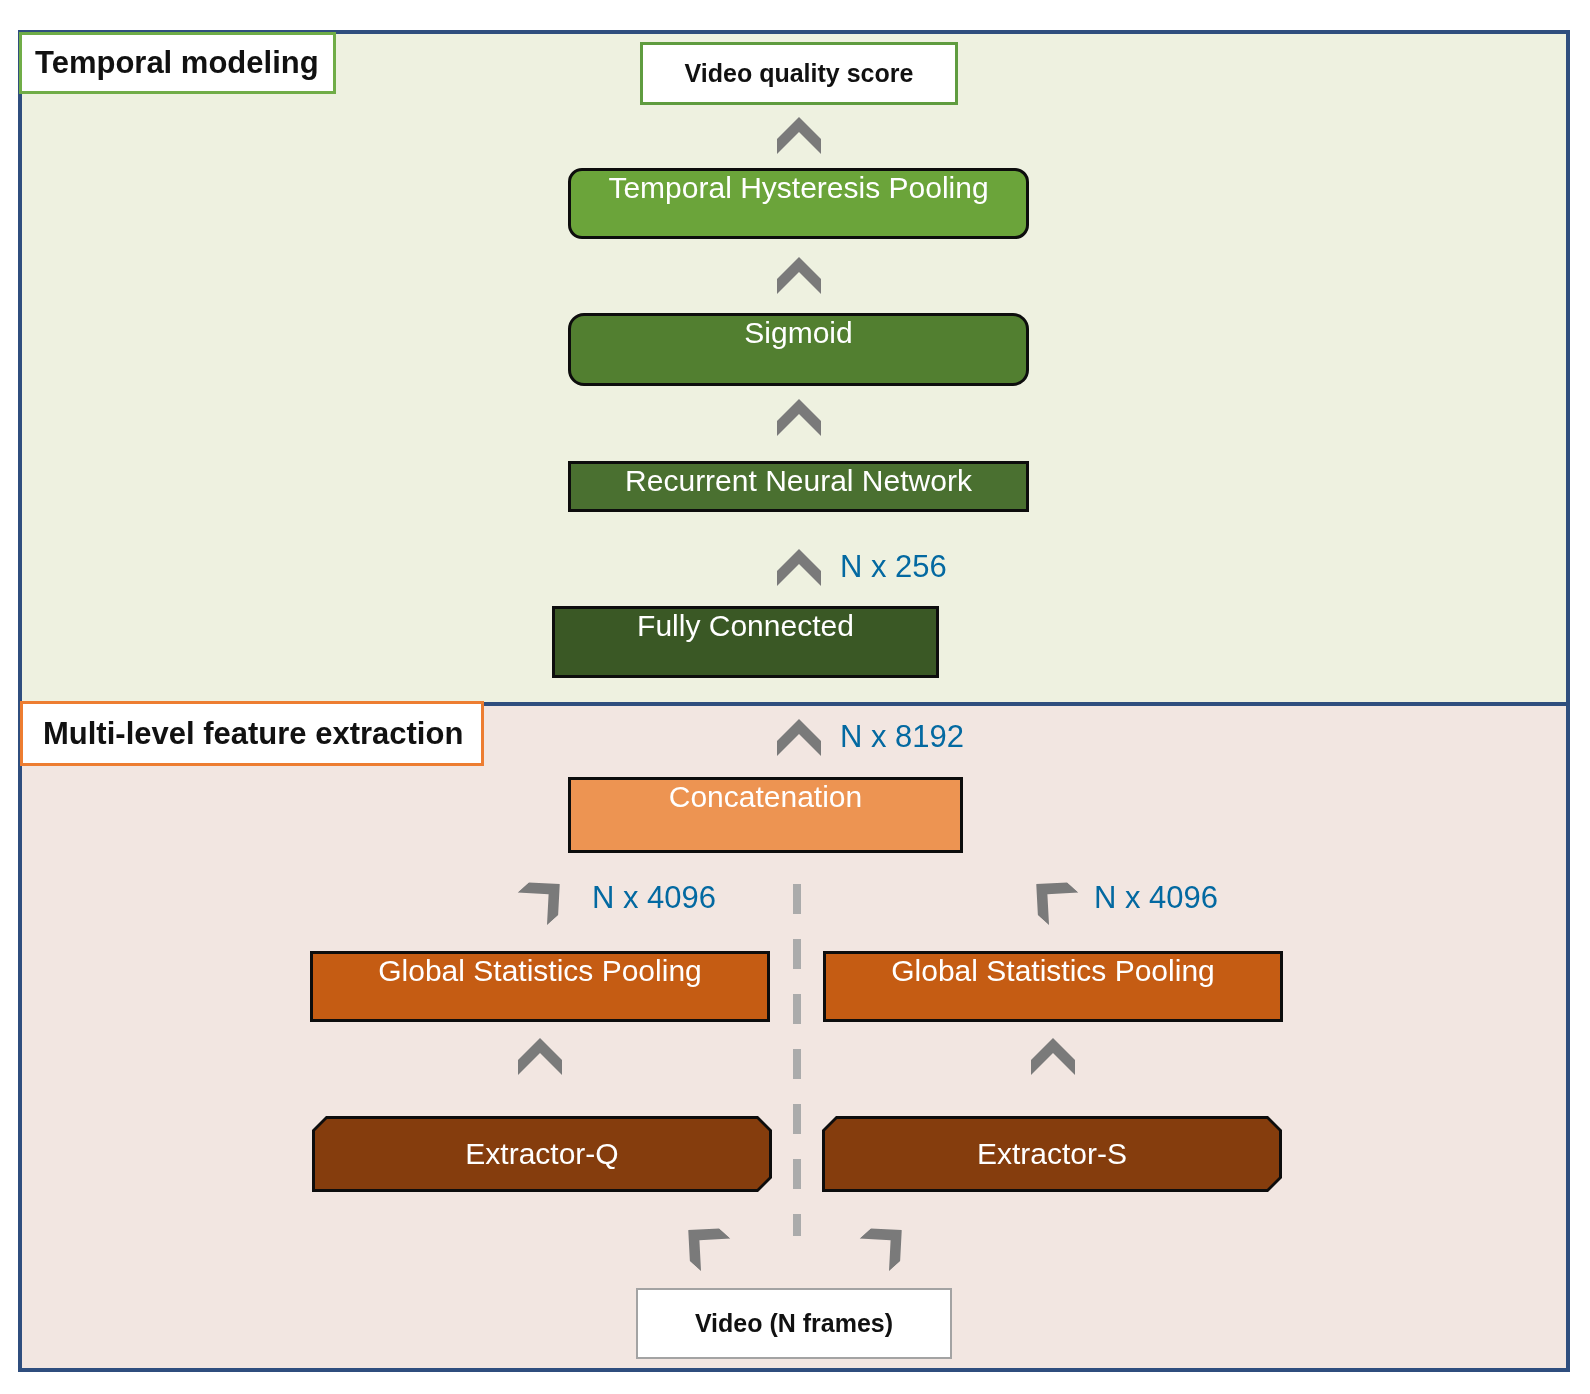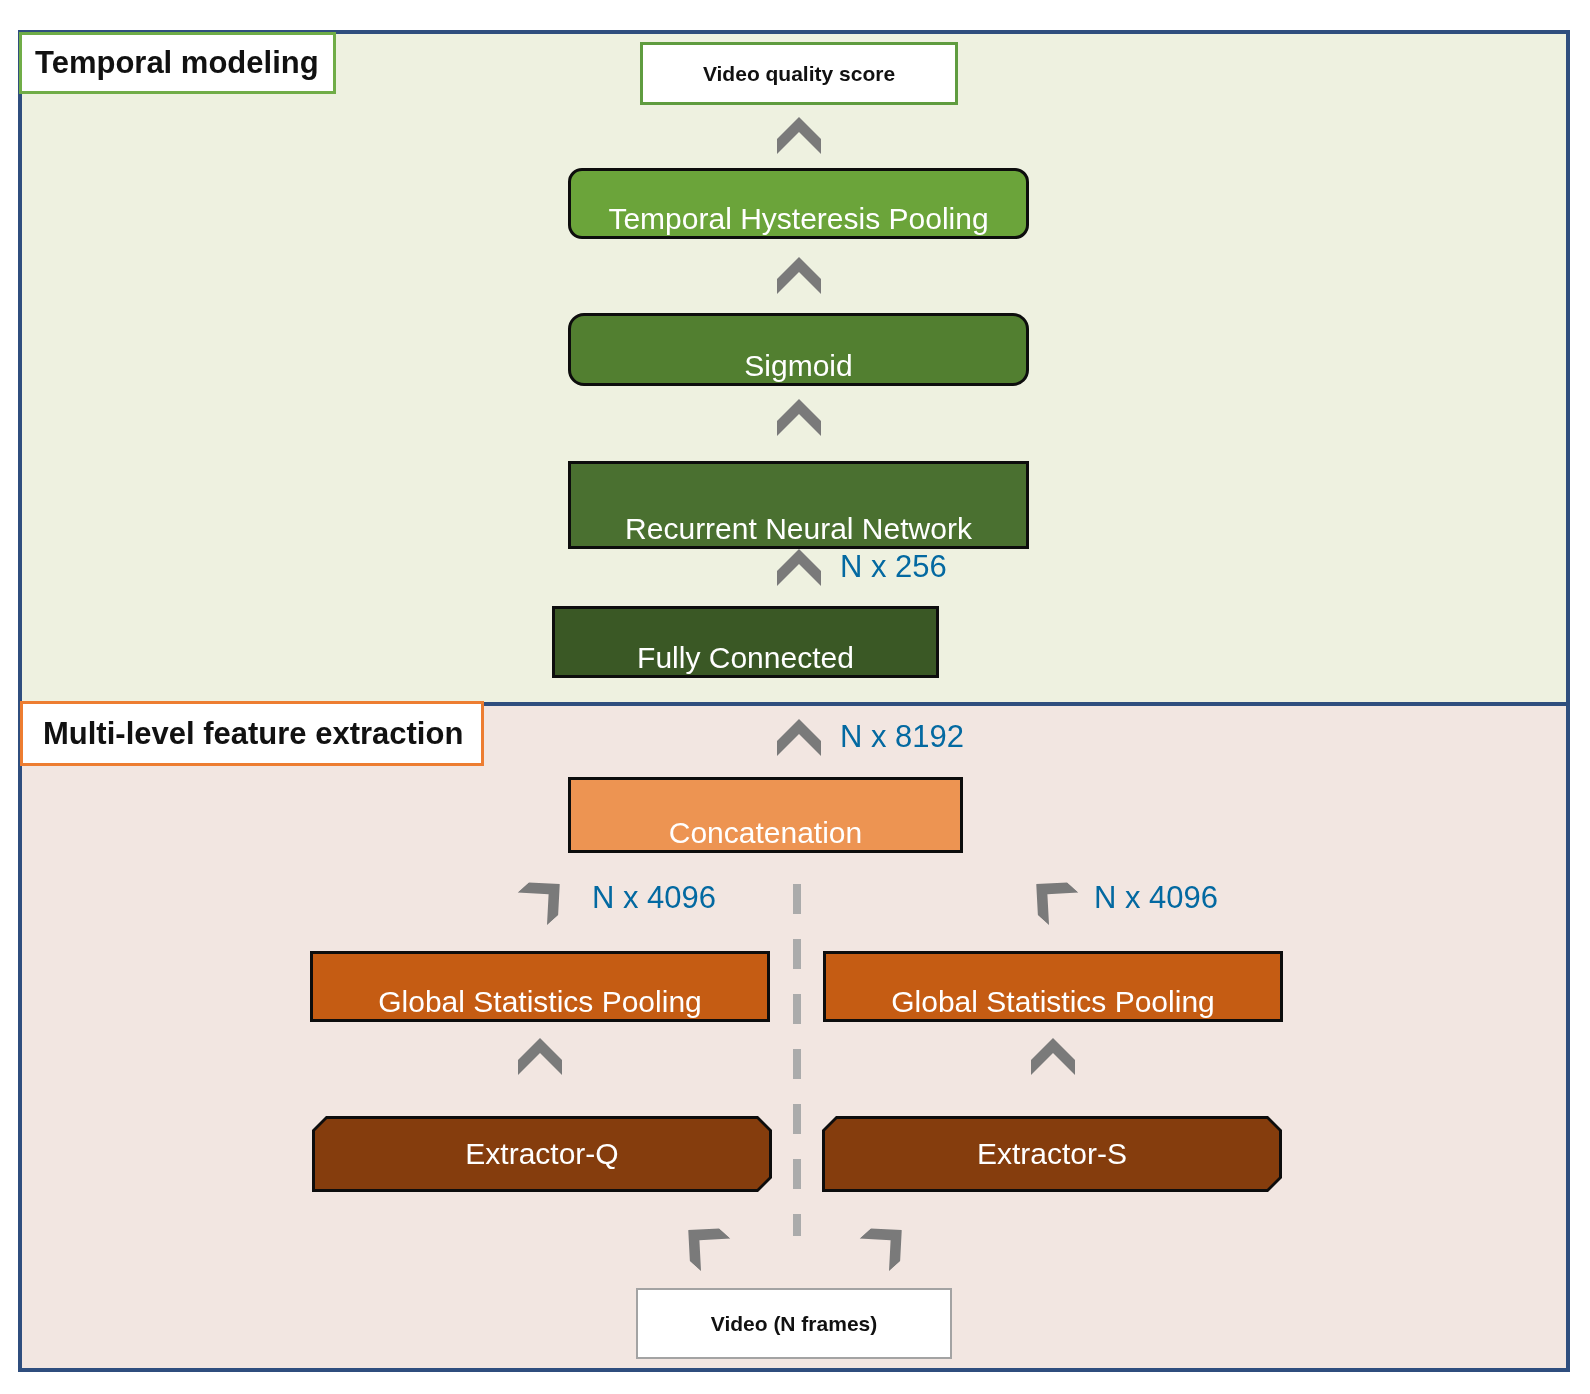--- a/index.html
+++ b/index.html
@@ -42,31 +42,31 @@
     z-index: 5;
   }
   .label-green  { border: 3px solid #70AD47; }
   .label-orange { border: 3px solid #ED7D31; }
 
   .io-box {
     background: #ffffff;
     display: flex;
     align-items: center;
     justify-content: center;
-    font-size: 21px;
+    font-size: 25px;
     font-weight: bold;
     color: #111111;
     z-index: 4;
   }
   .io-green  { border: 3px solid #5F9C3F; }
   .io-orange { border: 2px solid #a3a3a3; }
 
   .node {
     display: flex;
-    align-items: flex-end;
+    align-items: flex-start;
     justify-content: center;
     color: #ffffff;
     font-size: 30px;
     border: 3px solid #0D0D0D;
     z-index: 3;
   }
   .node-thp     { background: #6BA43A; border-radius: 14px; }
   .node-sigmoid { background: #527F30; border-radius: 16px; }
   .node-rnn     { background: #4A7030; }
   .node-fc      { background: #3A5825; }
@@ -156,21 +156,21 @@
   <div class="abs node node-sigmoid" style="left:568px; top:313px; width:461px; height:73px;">
     <span>Sigmoid</span>
   </div>
 
   <div class="abs chevron" style="left:777px; top:399px;">
     <svg width="44" height="37" viewBox="0 0 44 37">
         <polygon points="0,22 22,0 44,22 44,37 22,15 0,37" fill="#7A7A7A"></polygon>
       </svg>
   </div>
 
-  <div class="abs node node-rnn" style="left:568px; top:461px; width:461px; height:88px;">
+  <div class="abs node node-rnn" style="left:568px; top:461px; width:461px; height:51px;">
     <span>Recurrent Neural Network</span>
   </div>
 
   <div class="abs chevron" style="left:777px; top:549px;">
     <svg width="44" height="37" viewBox="0 0 44 37">
         <polygon points="0,22 22,0 44,22 44,37 22,15 0,37" fill="#7A7A7A"></polygon>
       </svg>
   </div>
   <div class="abs annotation" style="left:840px; top:547px;">N x 256</div>
 

